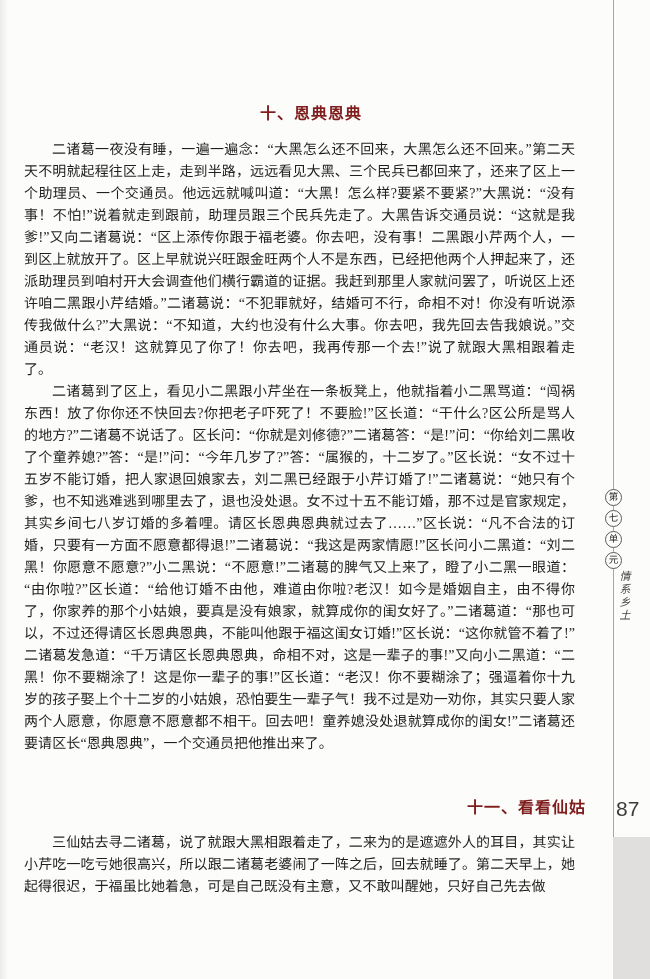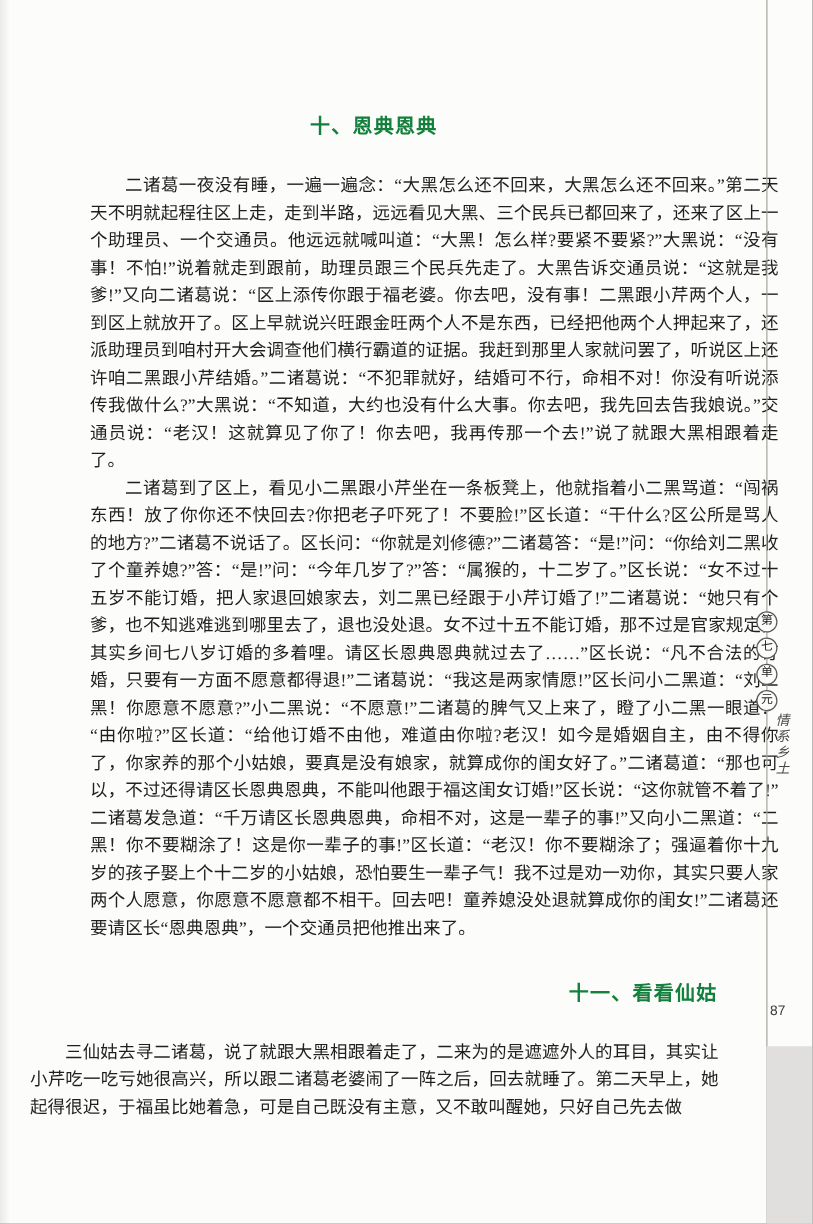--- a/index.html
+++ b/index.html
@@ -12,35 +12,35 @@
     font-family:"Liberation Serif","DejaVu Serif",serif;
   }
   .page::before{ 
     content:"";
     position:absolute;left:0;top:0;width:8px;height:100%;
     background:linear-gradient(to right, rgba(0,0,0,0.07), rgba(0,0,0,0));
     pointer-events:none;
   }
   .chapter-title{
     position:absolute;left:24px;width:550px;
-    margin:0;
+    margin:12px;
     text-align:center;
     font-family:"Liberation Sans","DejaVu Sans",sans-serif;
     font-weight:700;
     font-size:16px;line-height:18px;
     letter-spacing:1px;
-    color:#15803d;
+    color:#7f1d1d;
   }
   #title-1{top:93px;}
   #title-2{top:787px;text-align:right;}
   .body-block{
     position:absolute;left:24px;width:551px;
     color:#1f1f1f;
   }
-  #body-1{top:139px;margin-left:48px;}
+  #body-1{top:139px;}
   #body-2{top:832px;}
   .body-block p{
     margin:0;
     font-size:14px;line-height:22px;
     letter-spacing:0.1px;
     text-align:justify;
     text-indent:2em;
   }
   .margin-rule{
     position:absolute;left:613px;top:0;
@@ -67,21 +67,21 @@
     writing-mode:vertical-rl;
     text-orientation:upright;
     font-size:11px;line-height:17px;
     letter-spacing:2px;
     font-style:italic;
     color:#474747;
   }
   .page-number{
     position:absolute;left:616px;top:799px;
     font-family:"Liberation Sans","DejaVu Sans",sans-serif;
-    font-size:11px;line-height:20px;
+    font-size:21px;line-height:20px;
     color:#3b3b3b;
   }
   .margin-grey-tab{
     position:absolute;left:613px;top:837px;
     width:37px;height:142px;
     background:#e0dfdd;
   }
 </style>
 </head>
 <body>

